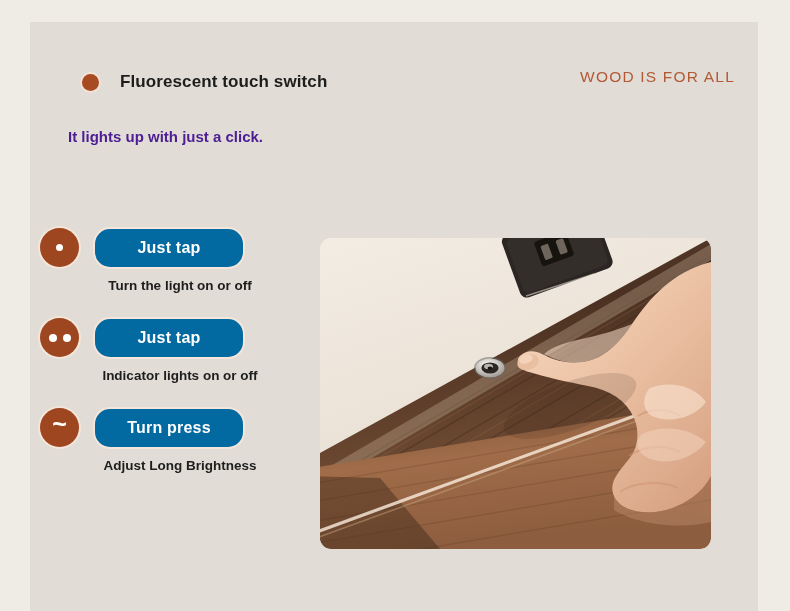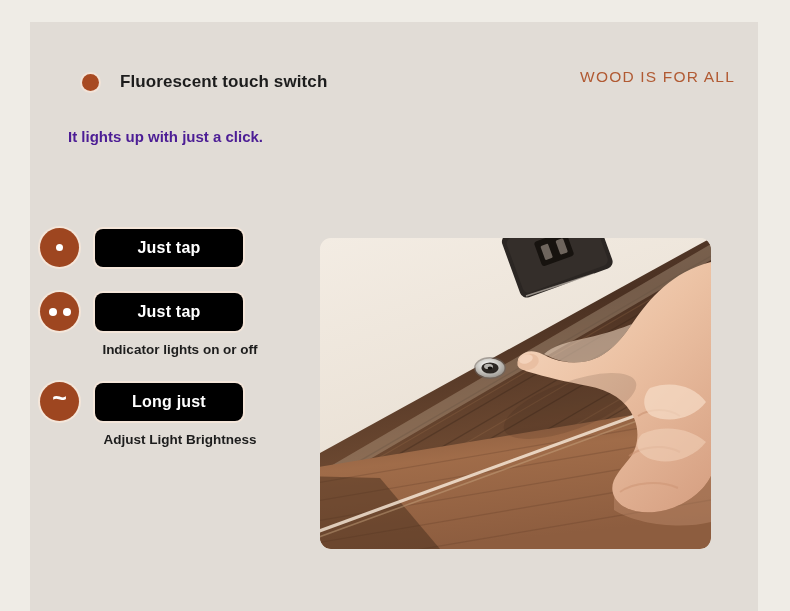--- a/index.html
+++ b/index.html
@@ -126,22 +126,22 @@
     font-weight: bold;
     line-height: 1;
     margin-top: -6px;
     font-family: "Liberation Sans", sans-serif;
   }
 
   .pill-btn {
     margin-left: 16px;
     width: 148px;
     height: 38px;
-    border-radius: 8px;
-    background: #000000;
+    border-radius: 15px;
+    background: #0369a1;
     border: none;
     color: #ffffff;
     font-size: 16px;
     font-weight: bold;
     font-family: "Liberation Sans", sans-serif;
     letter-spacing: .2px;
     cursor: pointer;
     box-shadow: 0 0 0 2px #f4e6da;
     display: flex;
     align-items: center;
@@ -194,43 +194,44 @@
 
   <div id="features">
 
     <div class="feature">
       <div class="feature-main">
         <span class="round-icon">
           <span class="dot-s"></span>
         </span>
         <button class="pill-btn">Just tap</button>
       </div>
+      <div class="feature-caption">Turn the light on or off</div>
     </div>
 
     <div class="feature">
       <div class="feature-main">
         <span class="round-icon">
           <span class="dot-pair">
             <span class="dot-s"></span>
             <span class="dot-s"></span>
           </span>
         </span>
         <button class="pill-btn">Just tap</button>
       </div>
       <div class="feature-caption">Indicator lights on or off</div>
     </div>
 
     <div class="feature">
       <div class="feature-main">
         <span class="round-icon">
           <span class="tilde-glyph">~</span>
         </span>
-        <button class="pill-btn">Long just</button>
+        <button class="pill-btn">Turn press</button>
       </div>
-      <div class="feature-caption">Adjust Light Brightness</div>
+      <div class="feature-caption">Adjust Long Brightness</div>
     </div>
 
   </div>
 
   <div id="photo">
     <svg viewBox="0 0 391 311" xmlns="http://www.w3.org/2000/svg">
       <defs>
         <linearGradient id="wallG" x1="0" y1="0" x2="0.4" y2="1">
           <stop offset="0%" stop-color="#f3ece3"></stop>
           <stop offset="100%" stop-color="#e6dccf"></stop>

